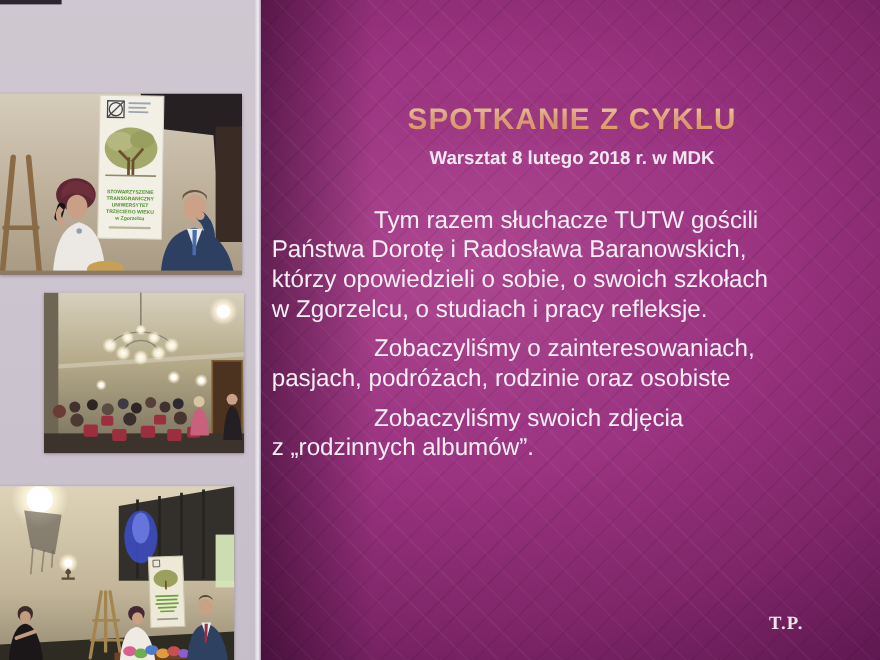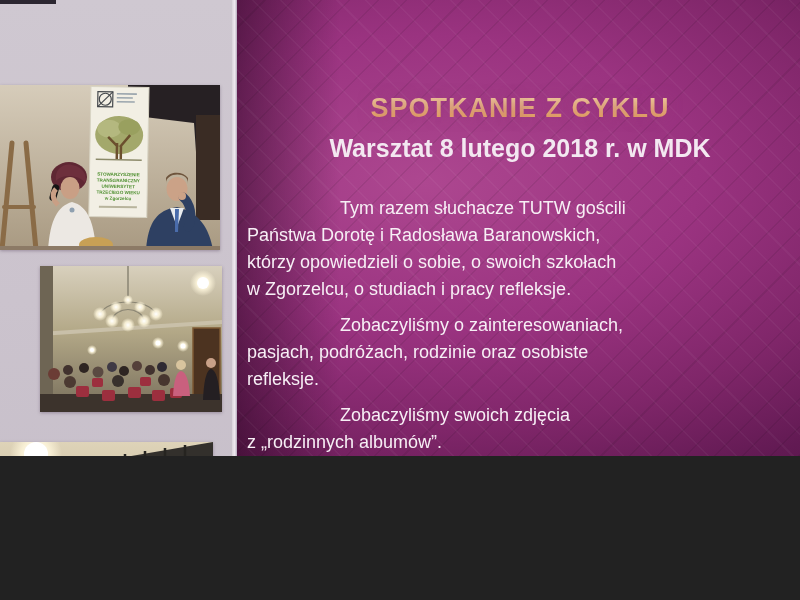--- a/index.html
+++ b/index.html
@@ -1,17 +1,17 @@
 <!DOCTYPE html>
 <html><head>
 <meta charset="utf-8">
 <style>
   html,body{margin:0;padding:0;background:#222;}
   .slide{
-    position:relative;width:800px;height:456px;overflow:hidden;
+    position:relative;width:800px;height:600px;overflow:hidden;
     font-family:"Liberation Sans",sans-serif;
     background-image:
       repeating-linear-gradient(45deg, rgba(255,255,255,0.035) 0 1.5px, rgba(0,0,0,0) 1.5px 20px),
       repeating-linear-gradient(-45deg, rgba(0,0,0,0.07) 0 1.5px, rgba(0,0,0,0) 1.5px 20px),
       linear-gradient(to right, rgba(25,0,20,0.45) 238px, rgba(25,0,20,0) 340px),
       radial-gradient(90% 85% at 53% 40%, #ad4790 0%, #9a3380 38%, #7f2669 64%, #621a53 85%, #541449 100%);
     background-color:#6b1f5c;
   }
   .photo-strip{
     position:absolute;left:0;top:0;width:237px;height:600px;
@@ -31,23 +31,23 @@
     margin-top:88px;text-align:center;font-weight:bold;
     font-size:27px;line-height:40px;letter-spacing:1px;
     color:#edbc82;
     background:linear-gradient(180deg,#f8dcab 10%,#eab06e 60%,#e1964f 100%);
     -webkit-background-clip:text;background-clip:text;
     -webkit-text-fill-color:transparent;
     text-shadow:0 0 14px rgba(150,60,120,0.55);
   }
   .subtitle{
     margin-top:6px;text-align:center;font-weight:bold;
-    font-size:25px;color:#f3e8f1;
-  }
-  .body{margin-top:32px;font-size:18px;line-height:27px;color:#f7eff5;}
+    font-size:17px;color:#f3e8f1;
+  }
+  .body{margin-top:32px;font-size:22px;line-height:27px;color:#f7eff5;}
   .para{margin:0 0 9px 0;}
   .line{display:block;white-space:nowrap;}
   .indent{padding-left:93px;}
   .attribution{
     position:absolute;left:699px;top:557px;
     font-family:"Liberation Serif",serif;font-weight:bold;
     font-size:17px;color:#efe6ed;letter-spacing:1px;
   }
 </style>
 </head>
@@ -288,21 +288,20 @@
     <div class="body">
       <p class="para">
         <span class="line indent">Tym razem słuchacze TUTW gościli</span>
         <span class="line">Państwa Dorotę i Radosława Baranowskich,</span>
         <span class="line">którzy opowiedzieli o sobie, o swoich szkołach</span>
         <span class="line">w Zgorzelcu, o studiach i pracy refleksje.</span>
       </p>
       <p class="para">
         <span class="line indent">Zobaczyliśmy o zainteresowaniach,</span>
         <span class="line">pasjach, podróżach, rodzinie oraz osobiste</span>
-        <span class="line">refleksje.</span>
       </p>
       <p class="para">
         <span class="line indent">Zobaczyliśmy swoich zdjęcia</span>
         <span class="line">z „rodzinnych albumów”.</span>
       </p>
     </div>
   </div>
 
   <div class="attribution">T.P.</div>
 </div>

